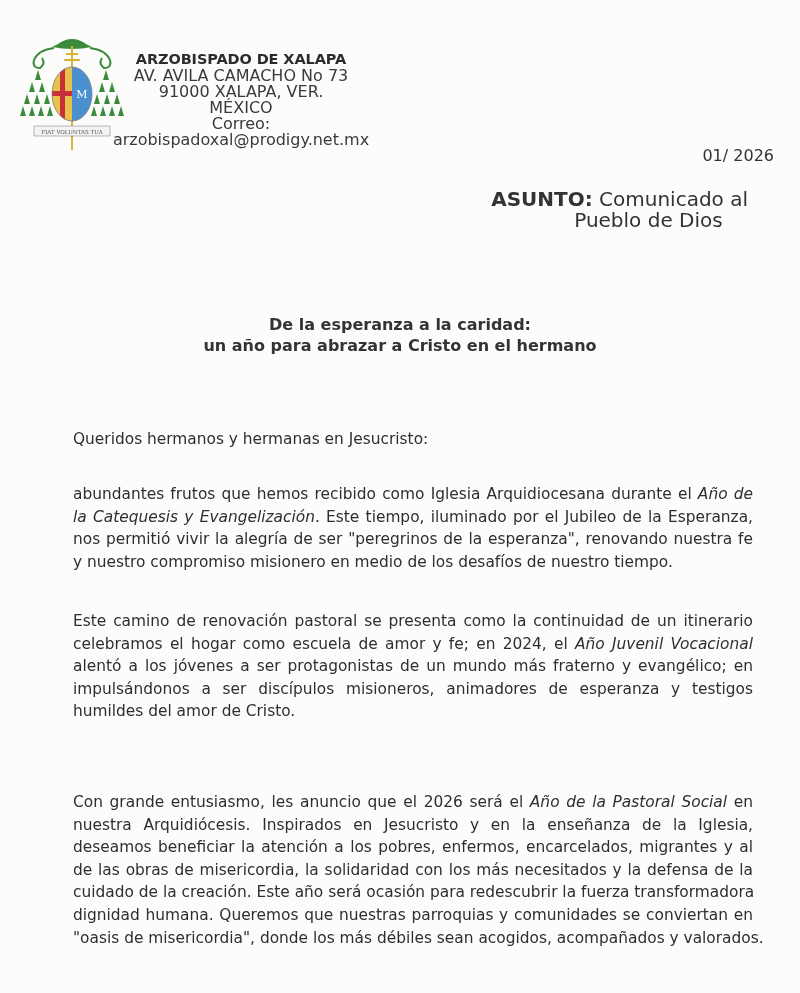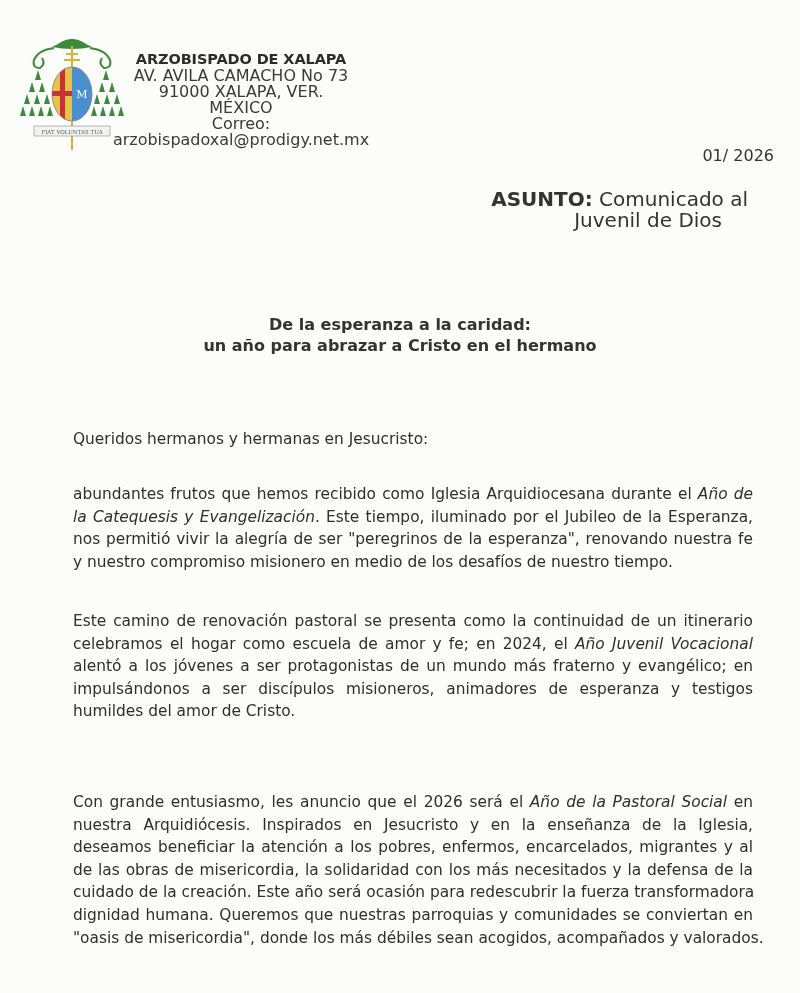--- a/index.html
+++ b/index.html
@@ -108,21 +108,21 @@
     </div>
   </div>
 
   <div class="ref-number">01/ 2026</div>
 
   <div class="subject">
     <div>
       <span class="label">ASUNTO:</span>
       <span>Comunicado al</span>
     </div>
-    <div class="line2">Juvenil de Dios</div>
+    <div class="line2">Pueblo de Dios</div>
   </div>
 
   <div class="title">
     <div>De la esperanza a la caridad:</div>
     <div>un año para abrazar a Cristo en el hermano</div>
   </div>
 
   <div class="body-text salutation">Queridos hermanos y hermanas en Jesucristo:</div>
 
   <div class="body-text p1">

